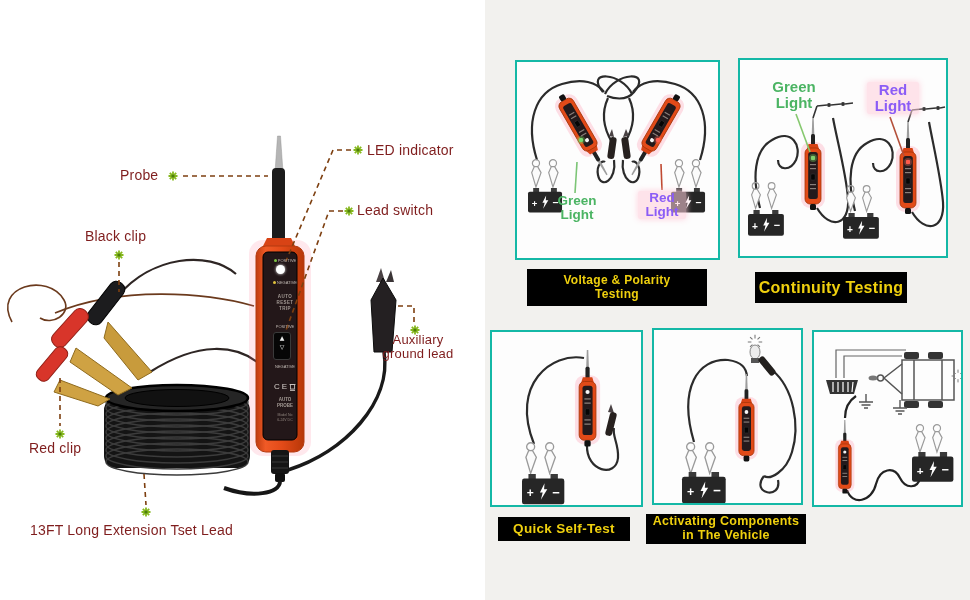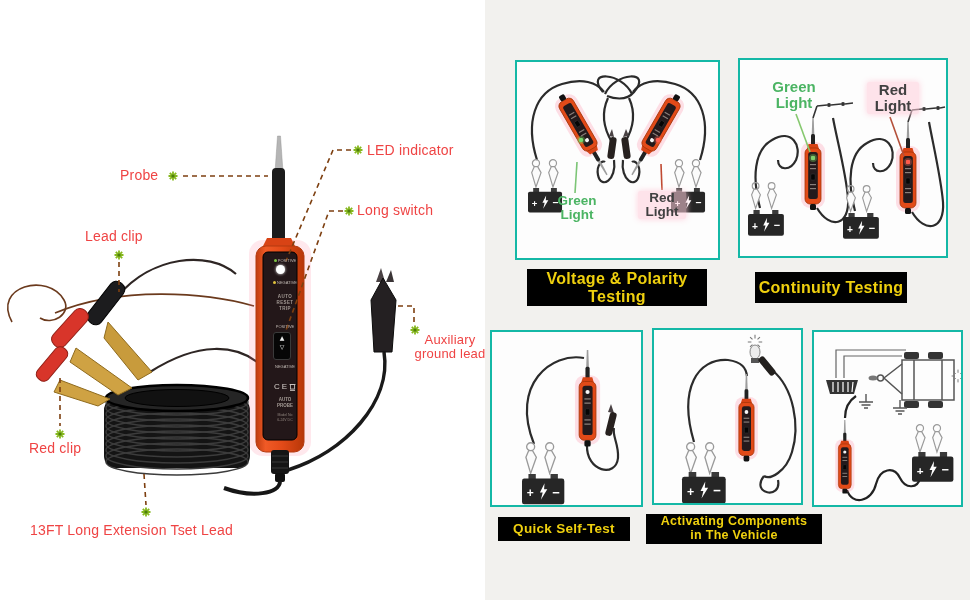--- a/index.html
+++ b/index.html
@@ -3,21 +3,21 @@
 <meta charset="utf-8">
 <style>
   html,body{margin:0;padding:0;background:#ffffff;}
   .stage{position:relative;width:970px;height:600px;background:#ffffff;overflow:hidden;
          font-family:"Liberation Sans",sans-serif;}
   
   .left{position:absolute;left:0;top:0;width:485px;height:600px;background:#ffffff;}
   .page-title{position:absolute;left:84px;top:58px;font-size:27px;font-weight:bold;
               letter-spacing:3px;color:#3d3d3d;white-space:nowrap;}
   .left-art{position:absolute;left:0;top:0;}
-  .callout{position:absolute;font-size:14px;color:#ef4444;letter-spacing:.2px;white-space:nowrap;}
+  .callout{position:absolute;font-size:14px;color:#7f1d1d;letter-spacing:.2px;white-space:nowrap;}
   .callout.center{text-align:center;white-space:normal;line-height:1.08;font-size:13px;}
   
   .face{position:absolute;left:264px;top:254px;width:42px;height:184px;text-align:center;
         color:#c2bab4;}
   .face .frow{position:absolute;left:0;width:100%;}
   .dot{display:inline-block;width:3px;height:3px;border-radius:50%;vertical-align:middle;margin-right:1px;}
   .f-pos{top:4px;font-size:4px;}
   .f-led{position:absolute;left:12px;top:11px;width:9px;height:9px;border-radius:50%;
          background:#ffffff;box-shadow:0 0 3px #fff;}
   .f-neg{top:26px;font-size:4px;}
@@ -40,28 +40,28 @@
   .panel{position:absolute;background:#fdfdfd;border:2px solid #14b8a6;box-sizing:border-box;}
   .p1{left:30px;top:60px;width:205px;height:200px;}
   .p2{left:253px;top:58px;width:210px;height:200px;}
   .p3{left:5px;top:330px;width:153px;height:177px;}
   .p4{left:167px;top:328px;width:151px;height:177px;}
   .p5{left:327px;top:330px;width:151px;height:177px;}
   .panel svg{position:absolute;left:0;top:0;}
   .cap{position:absolute;background:#000000;color:#efd00e;font-weight:bold;text-align:center;
        display:flex;flex-direction:column;justify-content:center;line-height:1.1;
        letter-spacing:.3px;box-sizing:border-box;}
-  .cap1{left:42px;top:269px;width:180px;height:37px;font-size:16px;}
+  .cap1{left:42px;top:269px;width:180px;height:37px;font-size:12px;}
   .cap2{left:270px;top:272px;width:152px;height:31px;font-size:16px;}
   .cap3{left:13px;top:517px;width:132px;height:24px;font-size:13.5px;}
-  .cap4{left:161px;top:514px;width:176px;height:30px;font-size:12.5px;}
+  .cap4{left:161px;top:514px;width:160px;height:30px;font-size:12.5px;}
   .cap5{left:334px;top:516px;width:144px;height:31px;font-size:13px;}
   .lgl{position:absolute;font-weight:bold;text-align:center;line-height:1.05;}
   .lgl.green{color:#4bb463;}
-  .lgl.red{color:#404040;background:rgba(255,205,218,.55);box-shadow:0 0 6px rgba(255,205,218,.9);
+  .lgl.red{color:#8b5cf6;background:rgba(255,205,218,.55);box-shadow:0 0 6px rgba(255,205,218,.9);
            border-radius:2px;}
   .p1 .lgl{font-size:13.5px;}
   .p2 .lgl{font-size:15px;}
 </style>
 </head>
 <body>
 
 <div class="stage">
 
   <svg width="0" height="0" style="position:absolute">
@@ -217,23 +217,23 @@
             <line x1="1" y1="8.3" x2="6" y2="8.3" stroke="#cfc9c4" stroke-width="1"></line>
           </svg></div>
       <div class="frow f-ap1">AUTO</div>
       <div class="frow f-ap2">PROBE</div>
       <div class="frow f-m1">Model No</div>
       <div class="frow f-m2">6-24V DC</div>
     </div>
 
     <div class="callout" style="left:120px;top:167px;">Probe</div>
     <div class="callout" style="left:367px;top:142px;">LED indicator</div>
-    <div class="callout" style="left:357px;top:202px;">Long switch</div>
-    <div class="callout" style="left:85px;top:228px;">Lead clip</div>
-    <div class="callout center" style="left:373px;top:333px;width:90px;padding-left:32px;">
+    <div class="callout" style="left:357px;top:202px;">Lead switch</div>
+    <div class="callout" style="left:85px;top:228px;">Black clip</div>
+    <div class="callout center" style="left:373px;top:333px;width:90px;">
       <span>Auxiliary</span><br>
       <span>ground lead</span>
     </div>
     <div class="callout" style="left:29px;top:440px;">Red clip</div>
     <div class="callout" style="left:30px;top:522px;width:260px;text-align:left;">13FT Long Extension Tset Lead</div>
   </section>
 
   <section class="right">
 
     <div class="panel p1">

